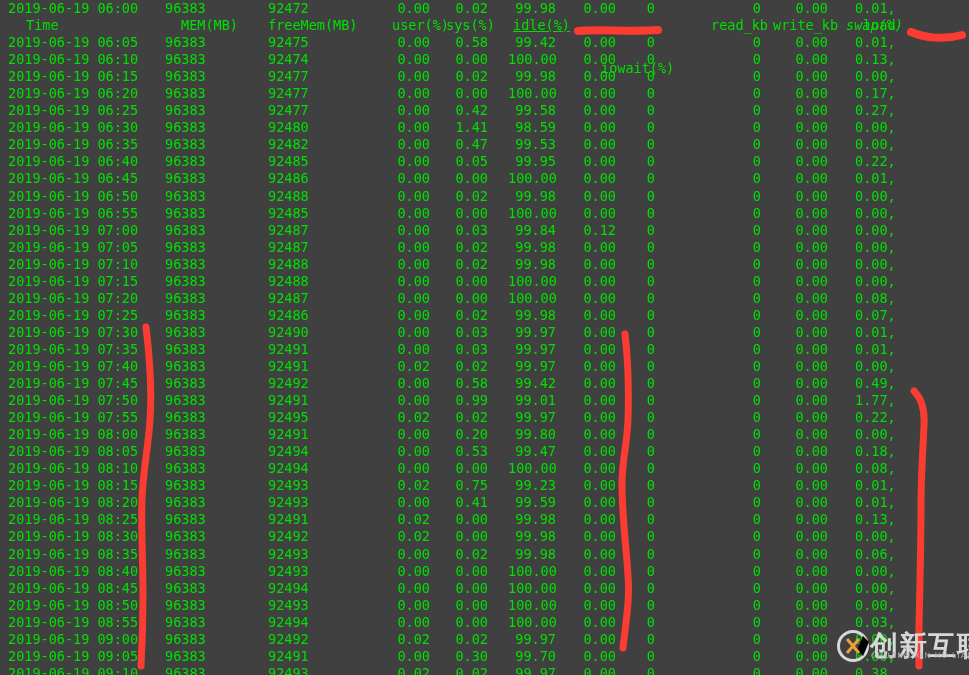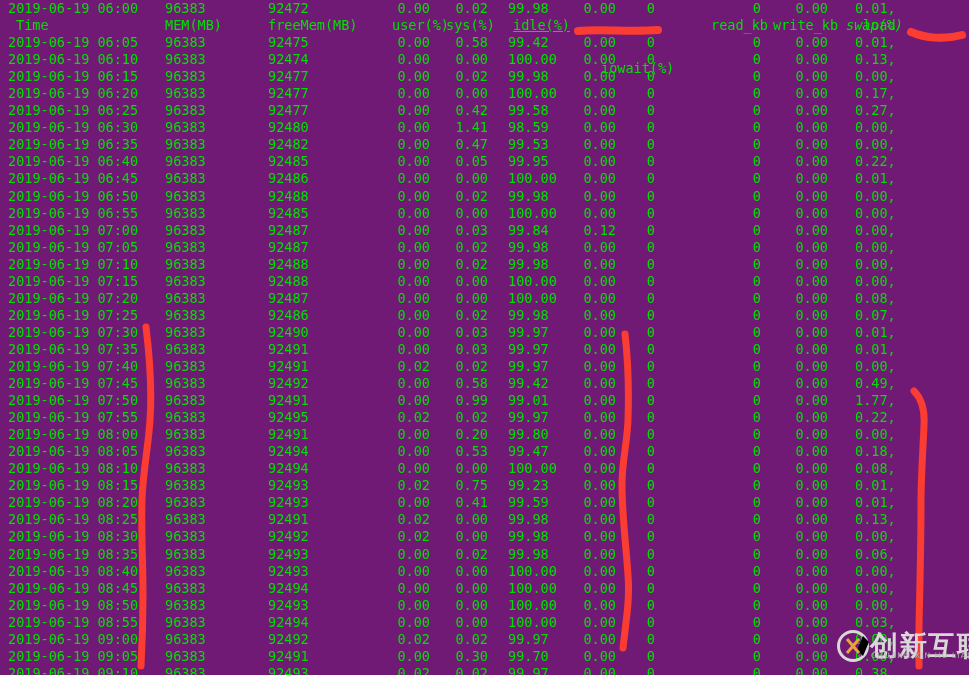--- a/index.html
+++ b/index.html
@@ -10,21 +10,21 @@
   body {
     width: 969px;
     height: 675px;
     overflow: hidden;
     font-family: "DejaVu Sans Mono", "Liberation Mono", monospace;
   }
   #terminal {
     position: relative;
     width: 969px;
     height: 675px;
-    background: #701a75;
+    background: #404040;
     overflow: hidden;
   }
   .row {
     position: relative;
     height: 17.06px;
     line-height: 17.06px;
     white-space: pre;
     font-size: 13.5px;
     color: #00e000;
     letter-spacing: 0px;
@@ -36,30 +36,30 @@
     position: absolute;
     top: 0;
     white-space: pre;
   }
   
   .c-time   { left: 8px; }
   .c-mem    { left: 165px; }
   .c-free   { left: 268px; }
   .c-user   { left: 392px; width: 38px; text-align: right; }
   .c-sys    { left: 450px; width: 38px; text-align: right; }
-  .c-idle   { left: 508px; width: 48px; }
+  .c-idle   { left: 508px; width: 48px; text-align: right; }
   .c-iowait { left: 578px; width: 38px; text-align: right; }
   .c-extra  { left: 645px; width: 10px; text-align: right; }
   .c-read   { left: 723px; width: 38px; text-align: right; }
   .c-write  { left: 790px; width: 38px; text-align: right; }
   .c-swap   { left: 855px; width: 44px; text-align: left; }
 
   
-  .h-time   { left: 16px; }
-  .h-mem    { left: 165px; }
+  .h-time   { left: 26px; }
+  .h-mem    { left: 181px; }
   .h-free   { left: 268px; }
   .h-user   { left: 392px; }
   .h-sys    { left: 446px; }
   .h-idle   { left: 513px; text-decoration: underline; }
   .h-iowait { left: 601px; margin-top: 43px; }
   .h-read   { left: 711px; }
   .h-write  { left: 773px; }
   .h-swap   { left: 846px; font-style: italic; }
   .h-load   { left: 863px; }
   #annot-layer {

